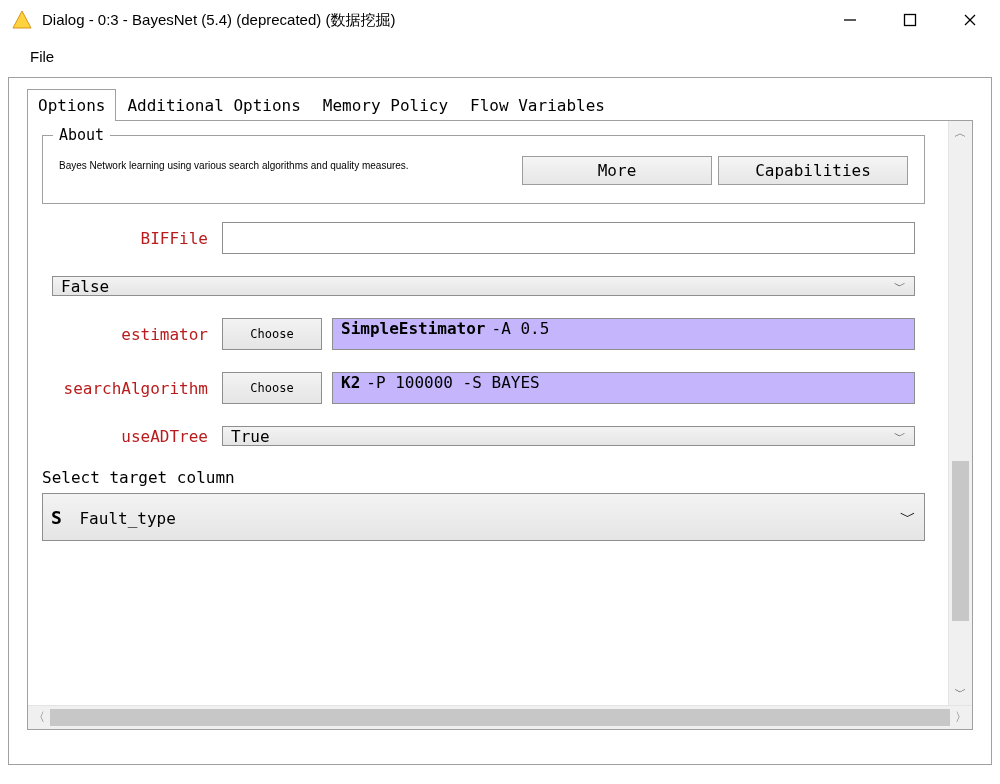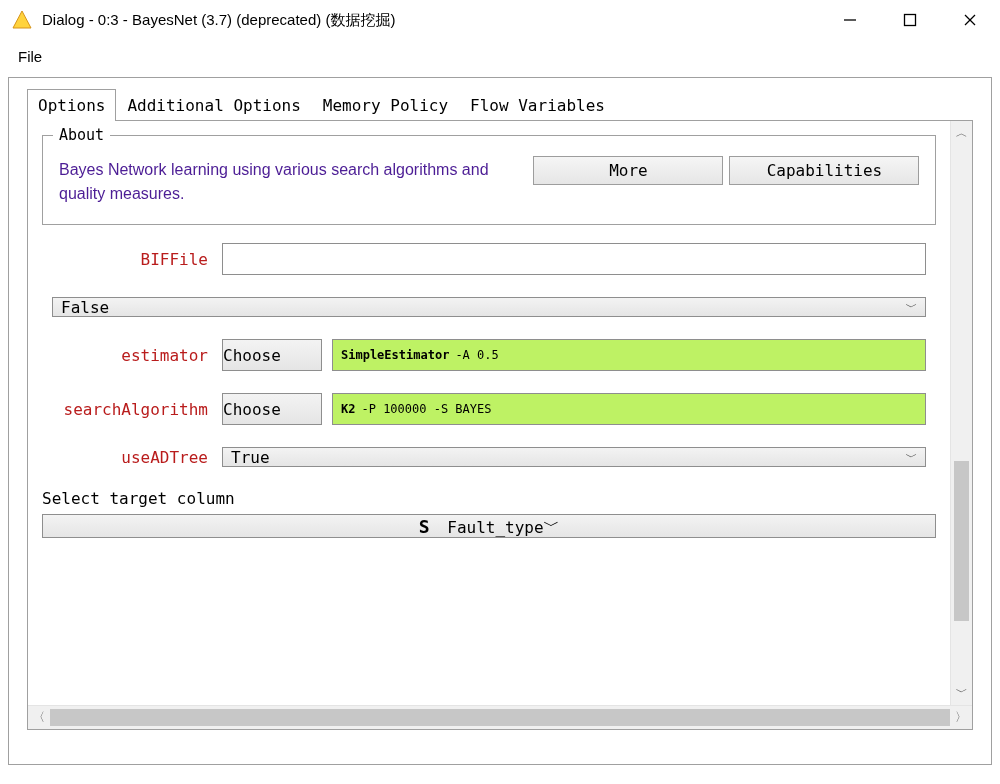--- a/index.html
+++ b/index.html
@@ -52,20 +52,21 @@
       cursor: default;
     }
 
     .sys-btn svg { width: 14px; height: 14px; }
 
     
     .menubar {
       padding: 6px 14px 10px;
       font-size: 15px;
       color: #000;
+      margin-left: 12px;
     }
 
     .menubar .menu-item {
       display: inline-block;
       padding: 2px 4px;
       cursor: default;
     }
 
     
     .client-frame {
@@ -115,20 +116,21 @@
       background: #fff;
       display: flex;
       flex-direction: column;
     }
 
     .tab-scroll-area {
       flex: 1 1 auto;
       position: relative;
       display: flex;
       overflow: hidden;
+      gap: 9px;
     }
 
     .tab-content {
       flex: 1 1 auto;
       padding: 14px 14px 10px 14px;
       overflow: hidden;
     }
 
     
     .vscrollbar {
@@ -217,22 +219,22 @@
     }
 
     .about-row {
       display: flex;
       align-items: flex-start;
       gap: 20px;
     }
 
     .about-text {
       flex: 1 1 auto;
-      font-size: 16px;
-      color: #4c1d95;
+      font-size: 10px;
+      color: #000000;
       line-height: 1.5;
       padding-top: 2px;
     }
 
     .about-buttons {
       display: flex;
       flex-direction: row;
       gap: 6px;
     }
 
@@ -297,82 +299,83 @@
       color: #555;
       font-size: 12px;
     }
 
     .choose-btn {
       width: 100px;
       height: 32px;
       border: 1px solid #8e8e8e;
       background: linear-gradient(#f3f3f3, #e5e5e5);
       font-family: "NSimSun","SimSun", monospace;
-      font-size: 16px;
-      display: flex;
-      align-items: center;
+      font-size: 12px;
+      display: flex;
+      align-items: center;
+      justify-content: center;
       margin-right: 10px;
       cursor: default;
     }
 
     .editor-field {
       flex: 1;
       height: 32px;
       border: 1px solid #8e8e8e;
-      background: #bef264;
+      background: #c4b5fd;
       padding: 0 8px;
       font-family: "NSimSun","SimSun", monospace;
-      font-size: 12px;
-      display: flex;
-      align-items: center;
+      font-size: 16px;
+      display: flex;
+      align-items: flex-start;
     }
     .editor-field .bold { font-weight: bold; margin-right: 6px; }
 
     
     .target-section {
       margin-top: 18px;
     }
     .target-label {
       font-family: "NSimSun","SimSun", monospace;
       font-size: 16px;
       color: #000000;
       margin-bottom: 6px;
     }
 
     .target-combo {
-      height: 24px;
+      height: 48px;
       border: 1px solid #8e8e8e;
       background: linear-gradient(#f3f3f3, #e5e5e5);
       padding: 0 8px;
       font-family: "NSimSun","SimSun", monospace;
       font-size: 16px;
       display: flex;
       align-items: center;
-      justify-content: center;
+      justify-content: space-between;
       cursor: default;
     }
 
     .type-badge {
       display: inline-block;
       font-weight: bold;
       font-family: Consolas, monospace;
       margin-right: 8px;
       font-size: 18px;
     }
   </style>
 </head>
 <body>
 
 <div class="titlebar">
   <span class="app-icon">
     <svg viewBox="0 0 20 20">
       <polygon points="10,1 19,18 1,18" fill="#ffd33d" stroke="#d6931a" stroke-width="1"></polygon>
     </svg>
   </span>
-  <span class="title-text">Dialog - 0:3 - BayesNet (3.7) (deprecated) (数据挖掘)</span>
+  <span class="title-text">Dialog - 0:3 - BayesNet (5.4) (deprecated) (数据挖掘)</span>
   <div class="sys-buttons">
     <div class="sys-btn">
       <svg viewBox="0 0 14 14">
           <line x1="1" y1="7" x2="13" y2="7" stroke="#000" stroke-width="1.3"></line>
         </svg>
     </div>
     <div class="sys-btn">
       <svg viewBox="0 0 14 14">
           <rect x="1.5" y="1.5" width="11" height="11" fill="none" stroke="#000" stroke-width="1.3"></rect>
         </svg>

